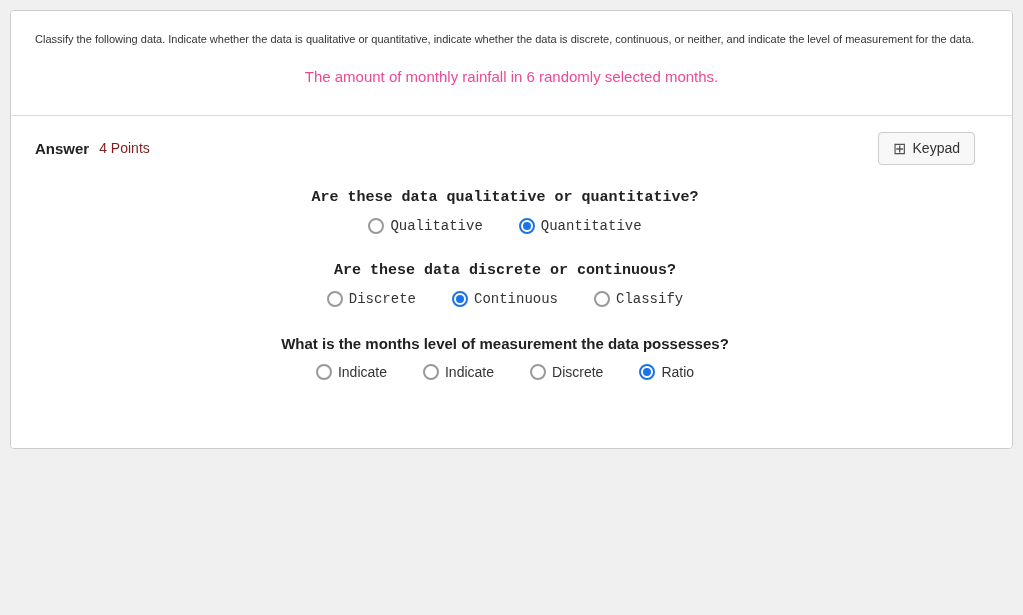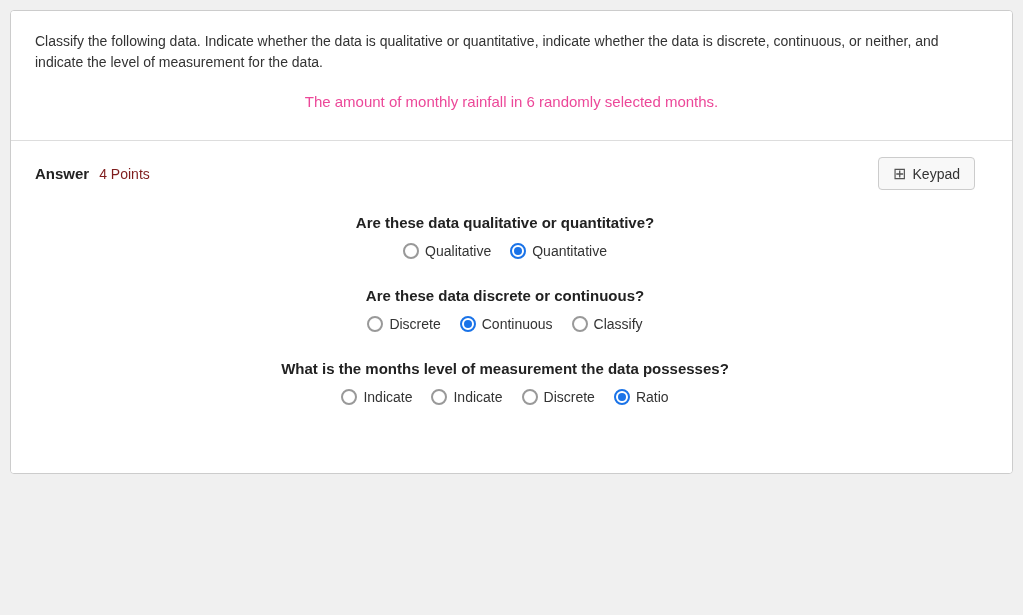--- a/index.html
+++ b/index.html
@@ -26,21 +26,21 @@
       overflow: hidden;
     }
 
     .question-section {
       padding: 20px 24px 30px 24px;
       border-bottom: 1px solid #ddd;
       background: #fff;
     }
 
     .question-instructions {
-      font-size: 14px;
+      font-size: 11px;
       color: #333;
       line-height: 1.5;
       margin-bottom: 20px;
     }
 
     .question-text {
       text-align: center;
       font-size: 15px;
       color: #ec4899;
     }
@@ -101,21 +101,21 @@
       font-weight: bold;
       font-size: 15px;
       color: #222;
       margin-bottom: 12px;
     }
 
     .radio-group {
       display: flex;
       justify-content: center;
       align-items: flex-start;
-      gap: 19px;
+      gap: 36px;
       margin-bottom: 28px;
     }
 
     .radio-option {
       display: flex;
       align-items: center;
       gap: 6px;
       cursor: pointer;
       font-size: 14px;
       color: #333;
@@ -141,20 +141,21 @@
     .radio-circle.selected::after {
       content: '';
       width: 8px;
       height: 8px;
       border-radius: 50%;
       background: #1a73e8;
     }
 
     .section-divider {
       margin-bottom: 20px;
+      font-family: Liberation Mono, monospace;
     }
   </style>
 </head>
 <body>
 
 <div class="main-container">
 
   <div class="question-section">
     <p class="question-instructions">Classify the following data. Indicate whether the data is qualitative or quantitative, indicate whether the data is discrete, continuous, or neither, and indicate the level of measurement for the data.</p>
     <p class="question-text">The amount of monthly rainfall in 6 randomly selected months.</p>

